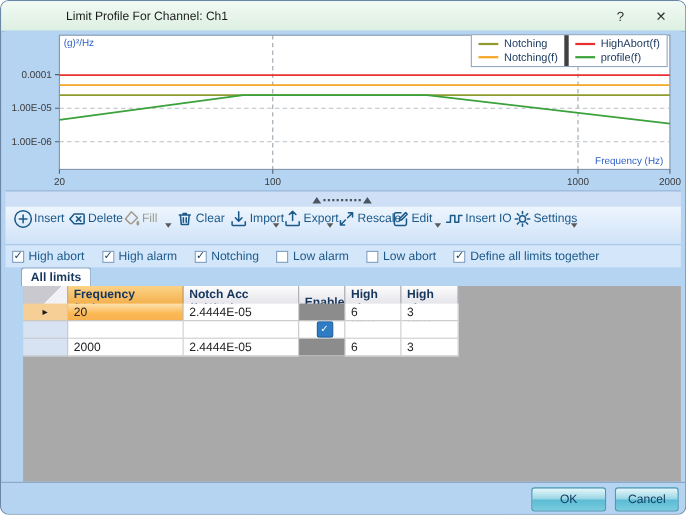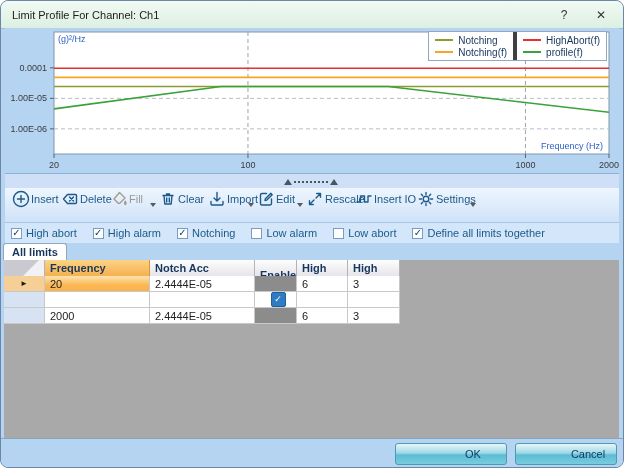--- a/index.html
+++ b/index.html
@@ -2,21 +2,21 @@
 <html><head>
 <meta charset="utf-8">
 <style>
   html,body{margin:0;padding:0;background:#ffffff;font-family:"Liberation Sans",sans-serif;}
   .dialog{position:relative;width:624px;height:468px;background:#b5d4f2;border:1px solid #6c87a5;
           border-radius:8px;overflow:hidden;box-sizing:border-box;}
   
   .titlebar{position:absolute;left:0;top:0;right:0;height:27px;
             background:linear-gradient(#f1faf3,#ddefe3);display:flex;align-items:center;
             border-bottom:1px solid #9fc0da;}
-  .titlebar .title{flex:1;font-size:11px;color:#1c1c1c;padding-left:11px;}
+  .titlebar .title{flex:1;font-size:11px;color:#1c1c1c;padding-left:11px;margin-left:48px;}
   .titlebar .help-btn{width:30px;text-align:center;font-size:12px;color:#333;cursor:default;}
   .titlebar .close-btn{width:44px;text-align:center;font-size:12px;color:#333;cursor:default;}
   
   .chart-panel{position:absolute;left:4px;right:4px;top:27px;height:145px;background:#b5d4f2;}
   #chart-svg{position:absolute;left:0;top:0;}
   .tick{font-size:9px;fill:#3a3a3a;font-family:"Liberation Sans",sans-serif;}
   .axis-label{font-size:9px;fill:#2b5fc7;font-family:"Liberation Sans",sans-serif;}
   .legend{position:absolute;top:3px;right:12px;display:flex;background:#ffffff;
           border:1px solid #90a8c2;font-size:10px;color:#17365d;}
   .legend-col{display:flex;flex-direction:column;padding:2px 6px;}
@@ -45,26 +45,26 @@
          border-left:3px solid transparent;border-right:3px solid transparent;border-top:4px solid #5a5a5a;}
   
   .limits-row{position:absolute;left:4px;right:4px;top:222px;height:20px;background:#d3e6fa;
               display:flex;align-items:center;padding-left:6px;gap:16px;box-sizing:border-box;}
   .cb-item{display:flex;align-items:center;gap:4px;cursor:default;}
   .cb{width:11px;height:11px;background:#fff;border:1px solid #7a9cc0;box-sizing:border-box;
       display:inline-flex;align-items:center;justify-content:center;font-size:10px;color:#123c5c;}
   .cb.checked::after{content:"✓";line-height:1;}
   .cb-label{font-size:11px;color:#1c5a8a;white-space:nowrap;}
   
-  .tab-row{position:absolute;left:0;right:4px;top:242px;height:17px;display:flex;align-items:flex-end;}
+  .tab-row{position:absolute;left:16px;right:4px;top:242px;height:17px;display:flex;align-items:flex-end;}
   .tab{margin-left:2px;height:16px;background:#ffffff;border:1px solid #8aa8c8;border-bottom:none;
        border-radius:3px 3px 0 0;padding:0 8px;font-size:11px;font-weight:bold;color:#17365d;
        display:flex;align-items:center;}
   
-  .grid-area{position:absolute;left:3px;right:4px;top:259px;height:178px;background:#a9a9a9;}
+  .grid-area{position:absolute;left:20px;right:4px;top:259px;height:178px;background:#a9a9a9;}
   .grid{display:grid;grid-template-columns:41px 105px 105px 42px 51px 52px;
         grid-auto-rows:16px;font-size:11px;color:#222;background:#a9a9a9;width:396px;}
   .grid .hdr{height:31px;background:linear-gradient(#fdfdfd,#e2e2e8 60%,#d5d5db);
              border-right:1px solid #b0b4bc;border-bottom:1px solid #b0b4bc;
              color:#17365d;font-weight:600;padding:2px 0 0 5px;box-sizing:border-box;line-height:13px;}
   .grid .hdr.corner{background:linear-gradient(135deg,#c9c9cf 49.5%,#f2f2f6 50.5%);padding:0;}
   .grid .hdr.freq{background:linear-gradient(#fbd387,#f5b04c 55%,#efa63c);border-right:1px solid #d49a3a;
                   border-bottom:1px solid #d49a3a;}
   .grid .hdr.center{display:flex;align-items:center;padding-top:0;}
   .grid .cell{background:#ffffff;border-right:1px solid #c8c8c8;border-bottom:1px solid #c8c8c8;
@@ -76,21 +76,21 @@
   .grid-check{width:13px;height:13px;background:#2f7cc4;border:1px solid #1f5f9e;border-radius:2px;
               margin:0 auto;display:flex;align-items:center;justify-content:center;
               color:#fff;font-size:9px;}
   .grid-check.checked::after{content:"✓";line-height:1;}
   
   .footer{position:absolute;left:0;right:0;top:437px;height:31px;background:#b5d4f2;
           border-top:1px solid #8aa5c0;display:flex;align-items:center;justify-content:flex-end;
           gap:8px;padding-right:6px;box-sizing:border-box;}
   .btn{height:20px;border:1px solid #4e9ab0;border-radius:3px;font-size:11px;color:#0f3a5f;
        background:linear-gradient(#e6f7fa,#9fd8e6 45%,#5cbcd4 55%,#7accde);
-       display:flex;align-items:center;justify-content:center;cursor:default;font-family:"Liberation Sans",sans-serif;padding-left:44px;}
+       display:flex;align-items:center;justify-content:center;cursor:default;font-family:"Liberation Sans",sans-serif;}
   .btn.ok{width:66px;}
   .btn.cancel{width:56px;}
 </style>
 </head>
 <body>
 
 <div class="dialog">
 
   <div class="titlebar">
     <span class="title">Limit Profile For Channel: Ch1</span>
@@ -201,34 +201,44 @@
             <path d="M10 3.5v8M7 9l3 3 3-3"></path>
             <path d="M4 12.5v2.5a1 1 0 0 0 1 1h10a1 1 0 0 0 1-1v-2.5"></path>
           </svg>
       </span>
       <span class="tb-label">Import</span>
       <span class="caret"></span>
     </div>
     <div class="tb-item">
       <span class="tb-icon">
         <svg width="20" height="20" viewBox="0 0 20 20">
+            <path d="M10 11.5v-8M7 6l3-3 3 3"></path>
+            <path d="M4 12.5v2.5a1 1 0 0 0 1 1h10a1 1 0 0 0 1-1v-2.5"></path>
+          </svg>
+      </span>
+      <span class="tb-label">Export</span>
+      <span class="caret"></span>
+    </div>
+    <div class="tb-item">
+      <span class="tb-icon">
+        <svg width="20" height="20" viewBox="0 0 20 20">
+            <path d="M4.5 15.5L9 11M4.5 15.5v-3.8M4.5 15.5h3.8M15.5 4.5L11 9M15.5 4.5h-3.8M15.5 4.5v3.8"></path>
+          </svg>
+      </span>
+      <span class="tb-label">Rescale</span>
+    </div>
+    <div class="tb-item">
+      <span class="tb-icon">
+        <svg width="20" height="20" viewBox="0 0 20 20">
             <path d="M15.5 10v4.5a1.5 1.5 0 0 1-1.5 1.5H6a1.5 1.5 0 0 1-1.5-1.5V6A1.5 1.5 0 0 1 6 4.5h4.5"></path>
             <path d="M9 11.5l1.8-.4 5.4-5.4-1.4-1.4-5.4 5.4-.4 1.8z"></path>
           </svg>
       </span>
       <span class="tb-label">Edit</span>
       <span class="caret"></span>
-    </div>
-    <div class="tb-item">
-      <span class="tb-icon">
-        <svg width="20" height="20" viewBox="0 0 20 20">
-            <path d="M4.5 15.5L9 11M4.5 15.5v-3.8M4.5 15.5h3.8M15.5 4.5L11 9M15.5 4.5h-3.8M15.5 4.5v3.8"></path>
-          </svg>
-      </span>
-      <span class="tb-label">Rescale</span>
     </div>
     <div class="tb-item wide">
       <span class="tb-icon">
         <svg width="20" height="20" viewBox="0 0 20 20">
             <path d="M3 13h3.5V7h4v6H14V7h3"></path>
           </svg>
       </span>
       <span class="tb-label">Insert IO</span>
     </div>
     <div class="tb-item wide">

